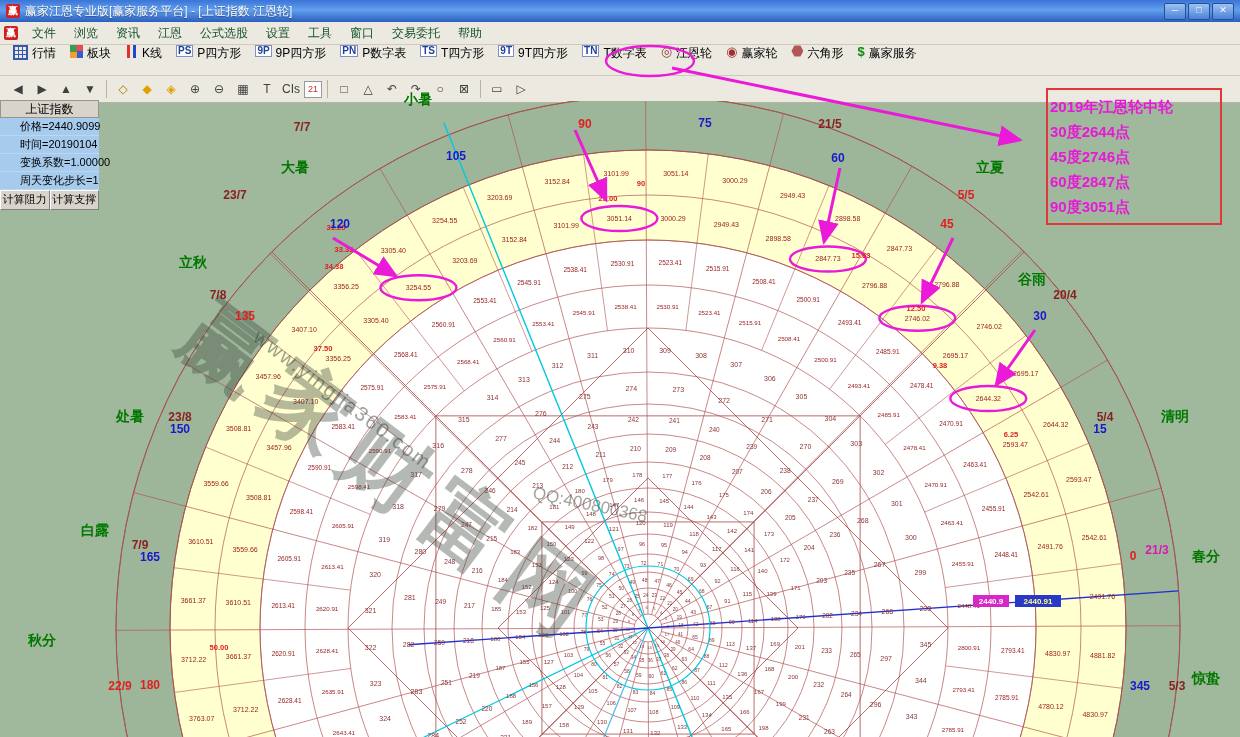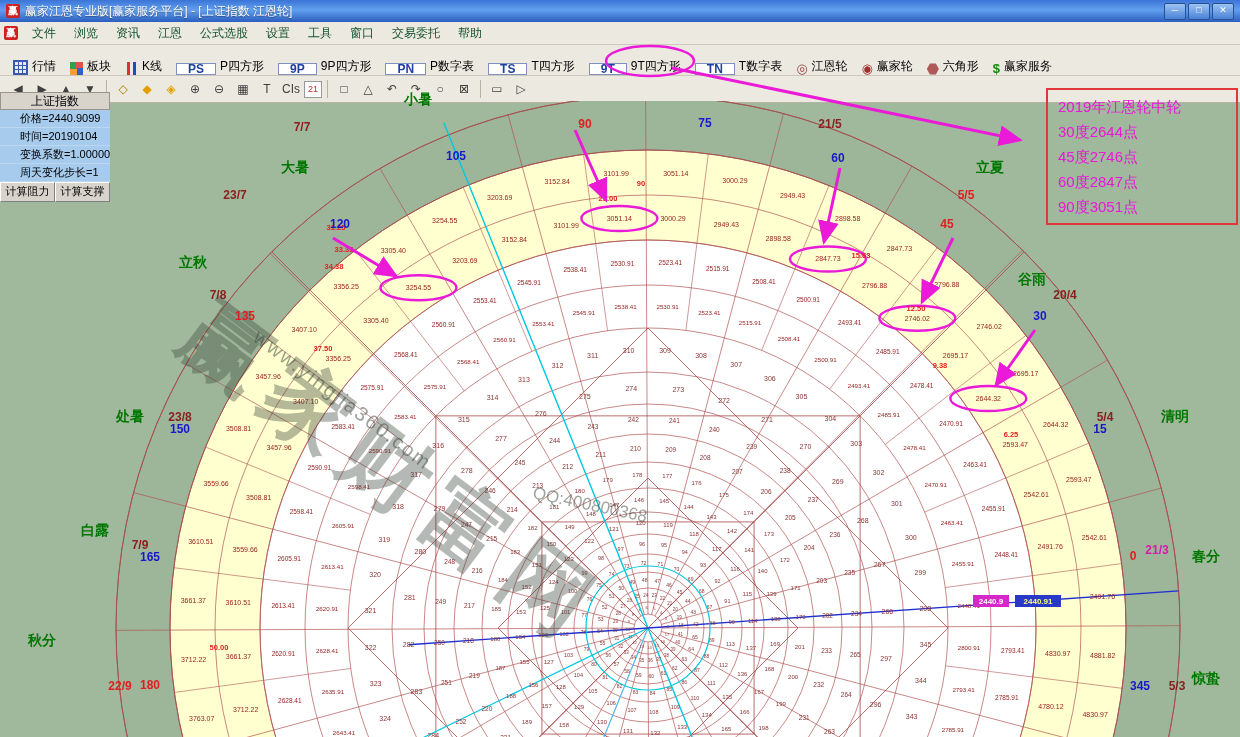--- a/index.html
+++ b/index.html
@@ -11,50 +11,50 @@
        font-size:10px;line-height:14px;text-align:center;font-weight:bold;margin-right:5px;border-radius:2px}
   .ttext{flex:1;white-space:nowrap;text-shadow:0 1px 1px rgba(0,0,0,.4)}
   .wbtns{display:flex;gap:2px}
   .wbtn{width:20px;height:15px;background:linear-gradient(#9cc2f2,#4a82d8);border:1px solid #28508e;
        color:#fff;font-size:9px;line-height:13px;text-align:center;border-radius:2px}
   .menubar{height:22px;background:#ece9e0;display:flex;align-items:center;font-size:12px;
        border-bottom:1px solid #cfc9bc;position:relative;z-index:2;padding-left:4px}
   .mi{padding:12px 9px;height:100%;line-height:22px;color:#14532d;cursor:default}
   .toolbar1{height:30px;background:#ece9e0;display:flex;align-items:center;
        border-bottom:1px solid #cfc9bc;position:relative;z-index:2;padding-left:6px}
-  .t1i{display:flex;align-items:flex-end;gap:4px;padding:0 7px;height:100%;font-size:12px;color:#000;cursor:default}
+  .t1i{display:flex;align-items:flex-start;gap:4px;padding:0 7px;height:100%;font-size:12px;color:#000;cursor:default}
   .ti{display:inline-block}
   .ti-grid{width:13px;height:13px;border:1px solid #3858b0;
        background-image:repeating-linear-gradient(0deg,#3858b0 0 1px,transparent 1px 4px),
                         repeating-linear-gradient(90deg,#3858b0 0 1px,transparent 1px 4px)}
   .ti-blocks{width:13px;height:13px;background:conic-gradient(#e05050 0 25%,#3060d0 0 50%,#f0a030 0 75%,#30a050 0)}
   .ti-kline{width:13px;height:13px;background:linear-gradient(90deg,transparent 0 2px,#e03030 2px 5px,
        transparent 5px 8px,#2048c8 8px 11px,transparent 11px)}
   .ti-target{color:#904040;font-size:13px;line-height:13px}
   .ti-wheel{color:#a03030;font-size:13px;line-height:13px}
   .ti-hex{width:12px;height:12px;background:#b05858;clip-path:polygon(25% 5%,75% 5%,100% 50%,75% 95%,25% 95%,0 50%)}
   .ti-dollar{color:#108810;font-weight:bold;font-size:13px;line-height:13px}
-  .badge{font-size:12px;font-weight:bold;color:#2040a0;border:1px solid #8090c0;background:#fff;
-       padding:0 11px;line-height:10px;display:inline-block}
+  .badge{font-size:10px;font-weight:bold;color:#2040a0;border:1px solid #8090c0;background:#fff;
+       padding:0 1px;line-height:10px;display:inline-block}
   .toolbar2{height:26px;background:#ece9e0;display:flex;align-items:center;
        border-bottom:1px solid #b8b2a4;position:relative;z-index:2;padding-left:6px}
   .t2b{width:22px;height:20px;display:flex;align-items:center;justify-content:center;
        font-size:12px;color:#404040;margin:0 1px;cursor:default}
   .t2b.cal{border:1px solid #999;background:#fff;font-size:9px;color:#c03030;width:16px;height:15px}
   .sep2{width:1px;height:18px;background:#b8b2a4;margin:0 4px}
   .main{position:absolute;top:100px;left:0;width:1240px;height:637px;background:#a0b89c}
   #overlay{position:absolute;top:0;left:0;width:1240px;height:737px;z-index:9;pointer-events:none}
-  .ipanel{position:absolute;left:0;top:92px;width:110px;z-index:10;font-size:11px}
+  .ipanel{position:absolute;left:0;top:100px;width:99px;z-index:10;font-size:11px}
   .ihead{background:#d8d4cb;border:1px solid #9a958a;text-align:center;height:16px;line-height:16px;font-size:12px;color:#000}
   .irow{background:#a6cbec;height:17px;line-height:17px;padding-left:20px;border-bottom:1px solid #bcd8f0;color:#000;white-space:nowrap}
   .ibtns{display:flex}
   .ibtn{flex:1;background:#d8d4cb;border:1px solid #fff;border-right-color:#808080;border-bottom-color:#808080;
        height:18px;line-height:16px;text-align:center;font-size:11px;color:#000;cursor:default}
   .abox{position:absolute;left:1046px;top:88px;width:168px;z-index:11;border:2px solid #e03838;
-       color:#e818d8;font-size:15px;line-height:25px;padding:4px 10px;font-weight:400}
+       color:#e818d8;font-size:15px;line-height:25px;padding:4px 2px;font-weight:700}
   .abline{white-space:nowrap}
 </style>
 </head>
 <body>
 
 <div class="titlebar">
   <span class="appicon">赢</span>
   <span class="ttext">赢家江恩专业版[赢家服务平台] - [上证指数 江恩轮]</span>
   <span class="wbtns">
       <span class="wbtn">─</span>

